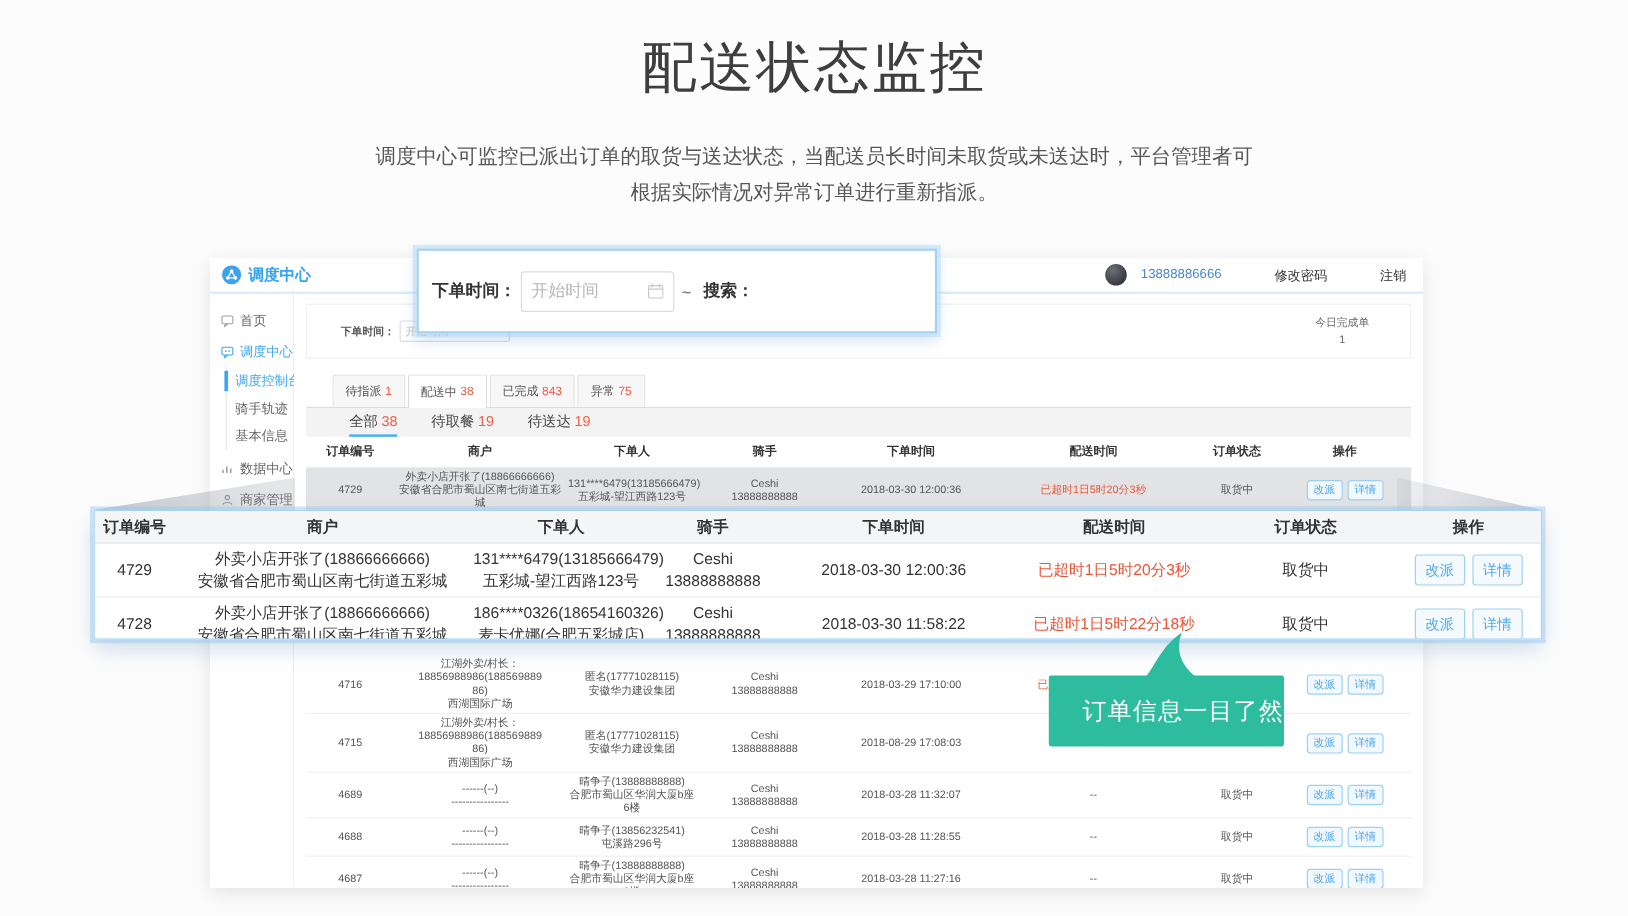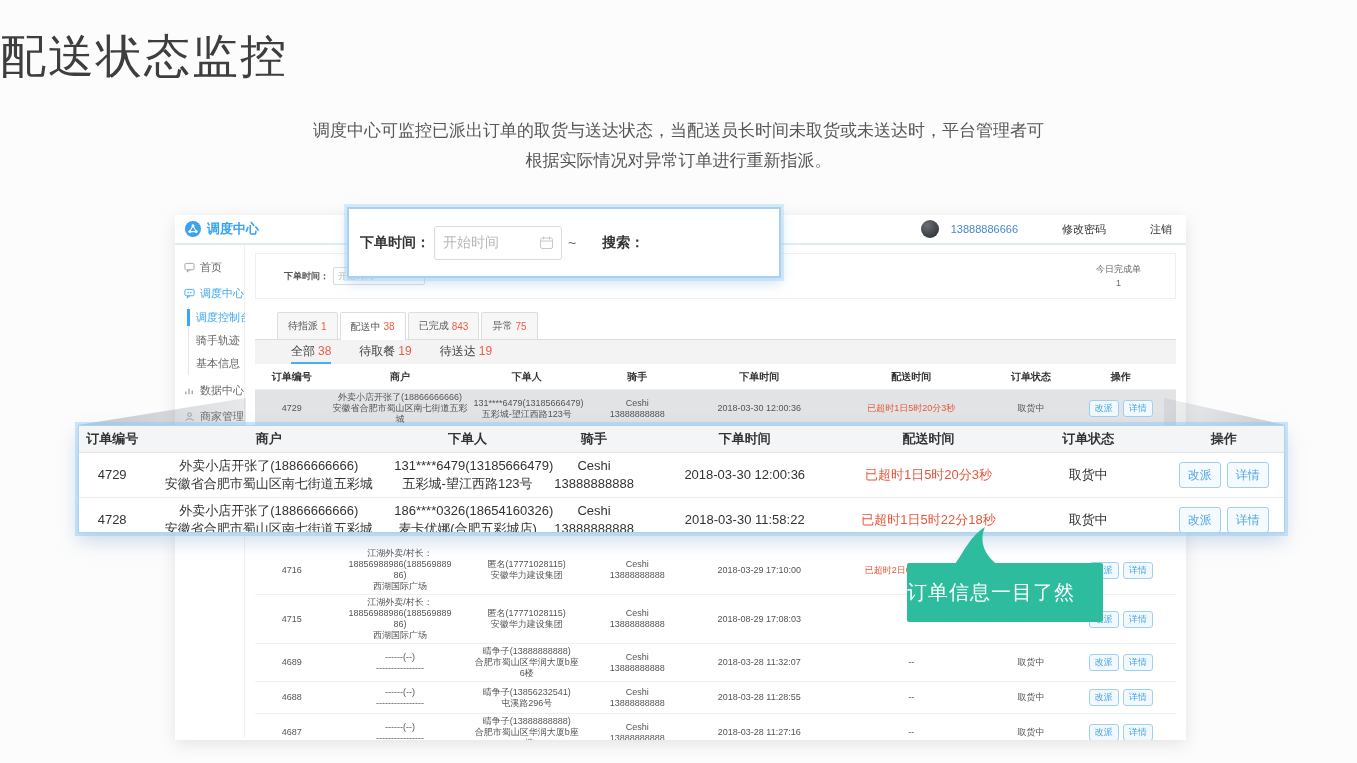--- a/index.html
+++ b/index.html
@@ -1,19 +1,19 @@
 <!DOCTYPE html>
 <html><head>
 <meta charset="utf-8">
 <style>
   * { margin:0; padding:0; box-sizing:border-box; }
   html,body { width:1357px; height:763px; }
   body { position:relative; background:#fcfcfc; font-family:"Liberation Sans","DejaVu Sans",sans-serif; color:#333; overflow:hidden; }
 
-  .hero-title { position:absolute; top:26px; left:0; right:0; font-size:46px; font-weight:500; color:#3e3e3e; letter-spacing:2px; }
+  .hero-title { position:absolute; top:26px; left:0; right:0; text-align:center; font-size:46px; font-weight:500; color:#3e3e3e; letter-spacing:2px; }
   .hero-sub { position:absolute; top:116px; left:0; right:0; text-align:center; font-size:17px; color:#575757; line-height:30px; }
 
   
   .app { position:absolute; left:175px; top:215px; width:1011px; height:525px; background:#fff; box-shadow:0 4px 16px rgba(0,0,0,.10); overflow:hidden; z-index:10; }
   .app-header { height:30px; border-bottom:2px solid #dcedfa; display:flex; align-items:center; padding:0 14px 0 10px; background:#fff; }
   .brand { display:flex; align-items:center; gap:6px; color:#36a3f0; font-weight:bold; font-size:13px; }
   .hdr-right { margin-left:auto; display:flex; align-items:center; gap:12px; font-size:11px; color:#444; }
   .avatar { width:18px; height:18px; border-radius:50%; background:radial-gradient(circle at 35% 30%, #6b6f76, #23262b); }
   .phone { color:#4a87c8; }
   .hdr-link { color:#333; cursor:pointer;margin-left:32px; }
@@ -64,24 +64,24 @@
   .chead { height:27px; background:#f4f5f7; font-weight:bold; font-size:13px; color:#333; border-bottom:1px solid #e4e4e6; }
   .cbody { min-height:45px; font-size:13px; color:#333; border-bottom:1px solid #ececec; }
   .cc { white-space:pre-line; line-height:18px; padding:4px 2px; }
   .cbtn { display:inline-block; border:1px solid #a0d0f0; color:#51a7e8; background:#f4fafe; border-radius:3px; padding:3px 8px; margin:0 3px; font-size:12px; cursor:pointer; }
 
   
   .search-callout { position:absolute; left:347px; top:207px; width:434px; height:71px; background:#fff; border:2px solid #a5d2f3; box-shadow:0 0 0 3px rgba(165,210,243,.40), 0 5px 12px rgba(120,170,220,.35); z-index:40; display:flex; align-items:center; padding:0 11px; font-size:14px; color:#333; }
   .date-input { width:128px; height:34px; border:1px solid #dcdcdc; border-radius:3px; display:flex; align-items:center; padding:0 8px; margin:0 4px; color:#b8b8b8; font-size:14px; background:#fff; cursor:text; }
   .date-input span { flex:1; text-align:left; }
   .tilde { color:#666; margin:0 2px; }
-  .search-label { margin-left:24px; }
-
-  
-  .bubble { position:absolute; left:874px; top:563px; width:196px; height:59px; background:#2ebc9e; color:#fff; display:flex; align-items:center; justify-content:flex-start; font-size:20px; letter-spacing:1px; z-index:35; border-radius:2px;margin-left:33px; }
+  .search-label { margin-left:8px; }
+
+  
+  .bubble { position:absolute; left:874px; top:563px; width:196px; height:59px; background:#2ebc9e; color:#fff; display:flex; align-items:center; justify-content:flex-end; font-size:20px; letter-spacing:1px; z-index:35; border-radius:2px; }
   .bubble-tail { position:absolute; left:938px; top:527px; z-index:35; }
 </style>
 </head>
 <body>
 
 <div class="hero-title">配送状态监控</div>
 <div class="hero-sub">
   <div>调度中心可监控已派出订单的取货与送达状态，当配送员长时间未取货或未送达时，平台管理者可</div>
   <div>根据实际情况对异常订单进行重新指派。</div>
 </div>

